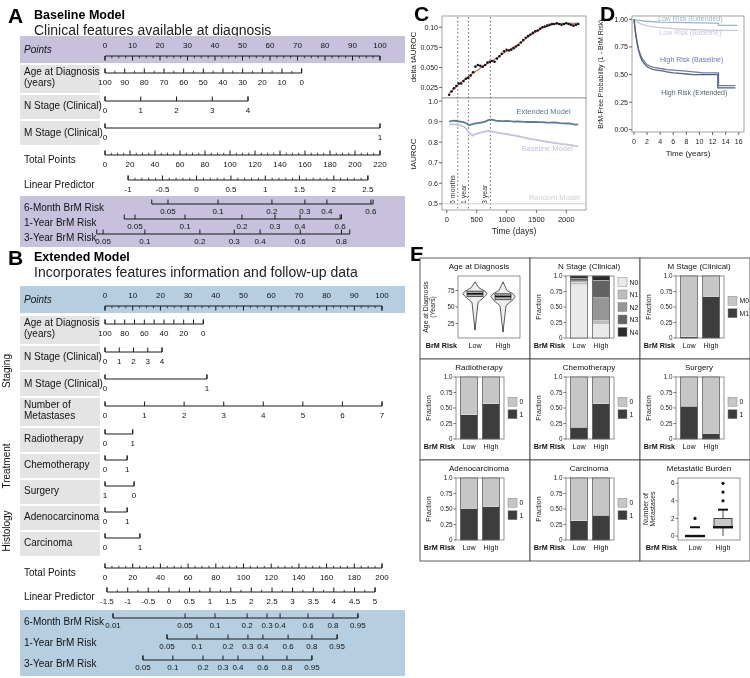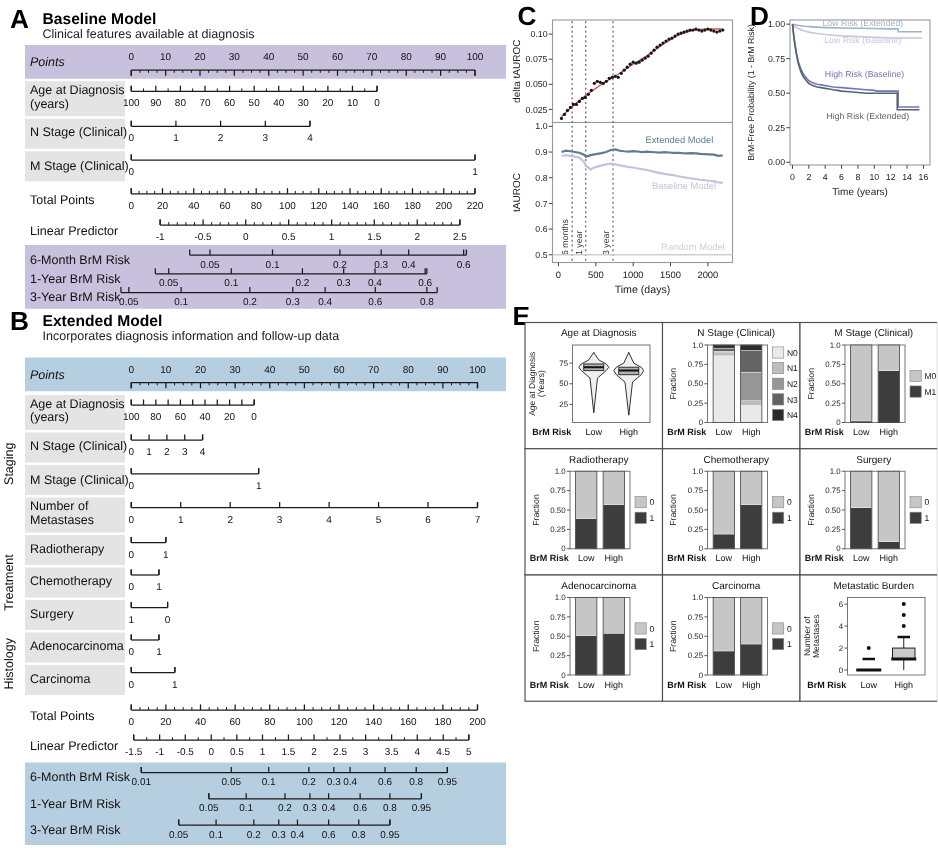--- a/index.html
+++ b/index.html
@@ -1,20 +1,20 @@
 <!DOCTYPE html>
 <html><head>
 <meta charset="utf-8">
 <style>
   html,body{margin:0;padding:0;background:#ffffff;}
   #figure{position:relative;width:750px;height:678px;background:#ffffff;overflow:hidden;
           font-family:"Liberation Sans","DejaVu Sans",sans-serif;color:#111;}
   .panel-letter{position:absolute;font-size:21px;font-weight:bold;color:#000;}
   .panel-title{position:absolute;font-size:12.5px;font-weight:bold;color:#000;}
-  .panel-subtitle{position:absolute;font-size:10px;color:#222;}
+  .panel-subtitle{position:absolute;font-size:14px;color:#222;}
   svg{position:absolute;}
   text{font-family:"Liberation Sans","DejaVu Sans",sans-serif;}
 </style>
 </head>
 <body>
 
 <div id="figure">
   <div class="panel-letter" style="left:8px;top:4px;">A</div>
   <div class="panel-title" style="left:34px;top:8px;">Baseline Model</div>
   <div class="panel-subtitle" style="left:34px;top:22px;">Clinical features available at diagnosis</div>
@@ -313,21 +313,21 @@
         <text x="260.1" y="208" font-size="8" text-anchor="middle" fill="#111">0.4</text>
         <line x1="300.25" y1="198" x2="300.25" y2="193.5" stroke="#1a1a1a" stroke-width="1"></line>
         <text x="300.25" y="208" font-size="8" text-anchor="middle" fill="#111">0.6</text>
         <line x1="341.5" y1="198" x2="341.5" y2="193.5" stroke="#1a1a1a" stroke-width="1"></line>
         <text x="341.5" y="208" font-size="8" text-anchor="middle" fill="#111">0.8</text>
       </g>
     </svg>
 
   <div class="panel-letter" style="left:8px;top:246px;">B</div>
   <div class="panel-title" style="left:34px;top:250px;">Extended Model</div>
-  <div class="panel-subtitle" style="left:34px;top:264px;">Incorporates diagnosis information and follow-up data</div>
+  <div class="panel-subtitle" style="left:34px;top:264px;">Incorporates features information and follow-up data</div>
   <svg id="svg-b" width="405" height="394" style="left:0;top:284px;">
       <rect x="20" y="2" width="385" height="27" fill="#b6cfe0"></rect>
       <rect x="20" y="326" width="385" height="66" fill="#b6cfe0"></rect>
       <g>
         <text x="24" y="19" font-size="10" font-style="italic" fill="#111">Points</text>
         <line x1="105" y1="22" x2="382" y2="22" stroke="#1a1a1a" stroke-width="1"></line>
         <line x1="105" y1="22" x2="105" y2="26.5" stroke="#1a1a1a" stroke-width="1"></line>
         <line x1="382" y1="22" x2="382" y2="26.5" stroke="#1a1a1a" stroke-width="1"></line>
         <line x1="105" y1="22" x2="105" y2="26.5" stroke="#1a1a1a" stroke-width="1"></line>
         <text x="105" y="14" font-size="8" text-anchor="middle" fill="#111">0</text>

